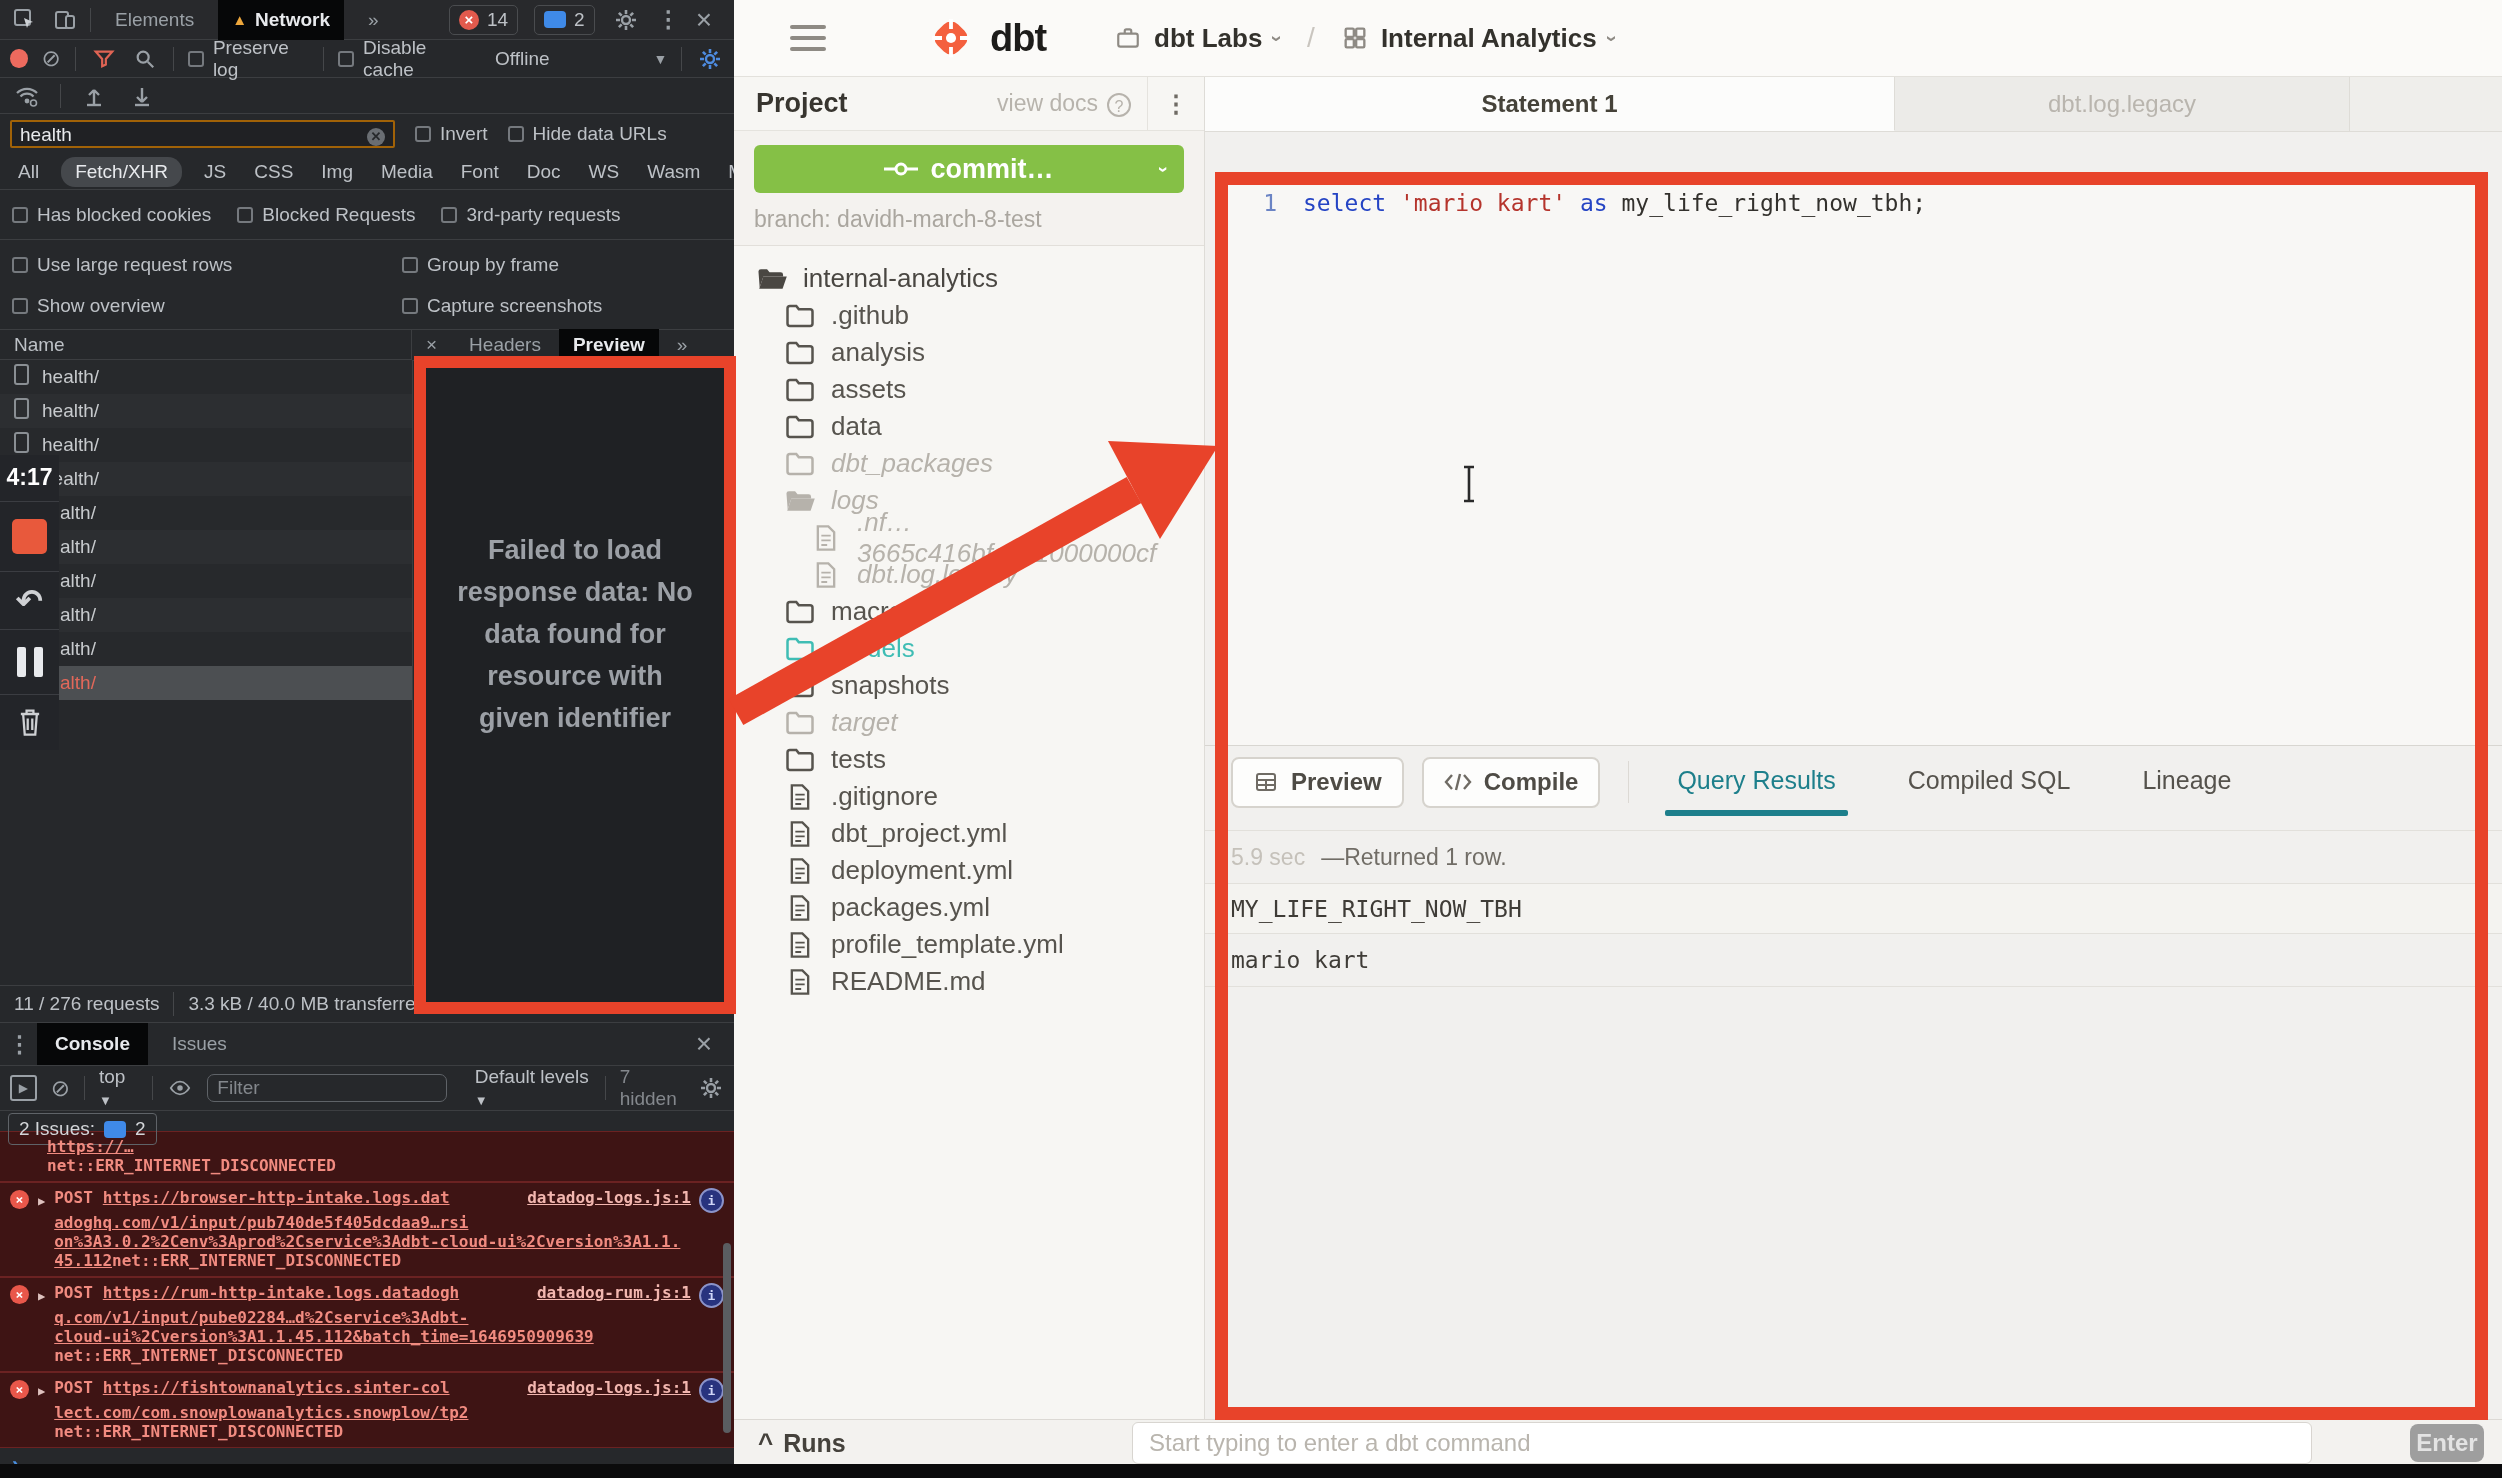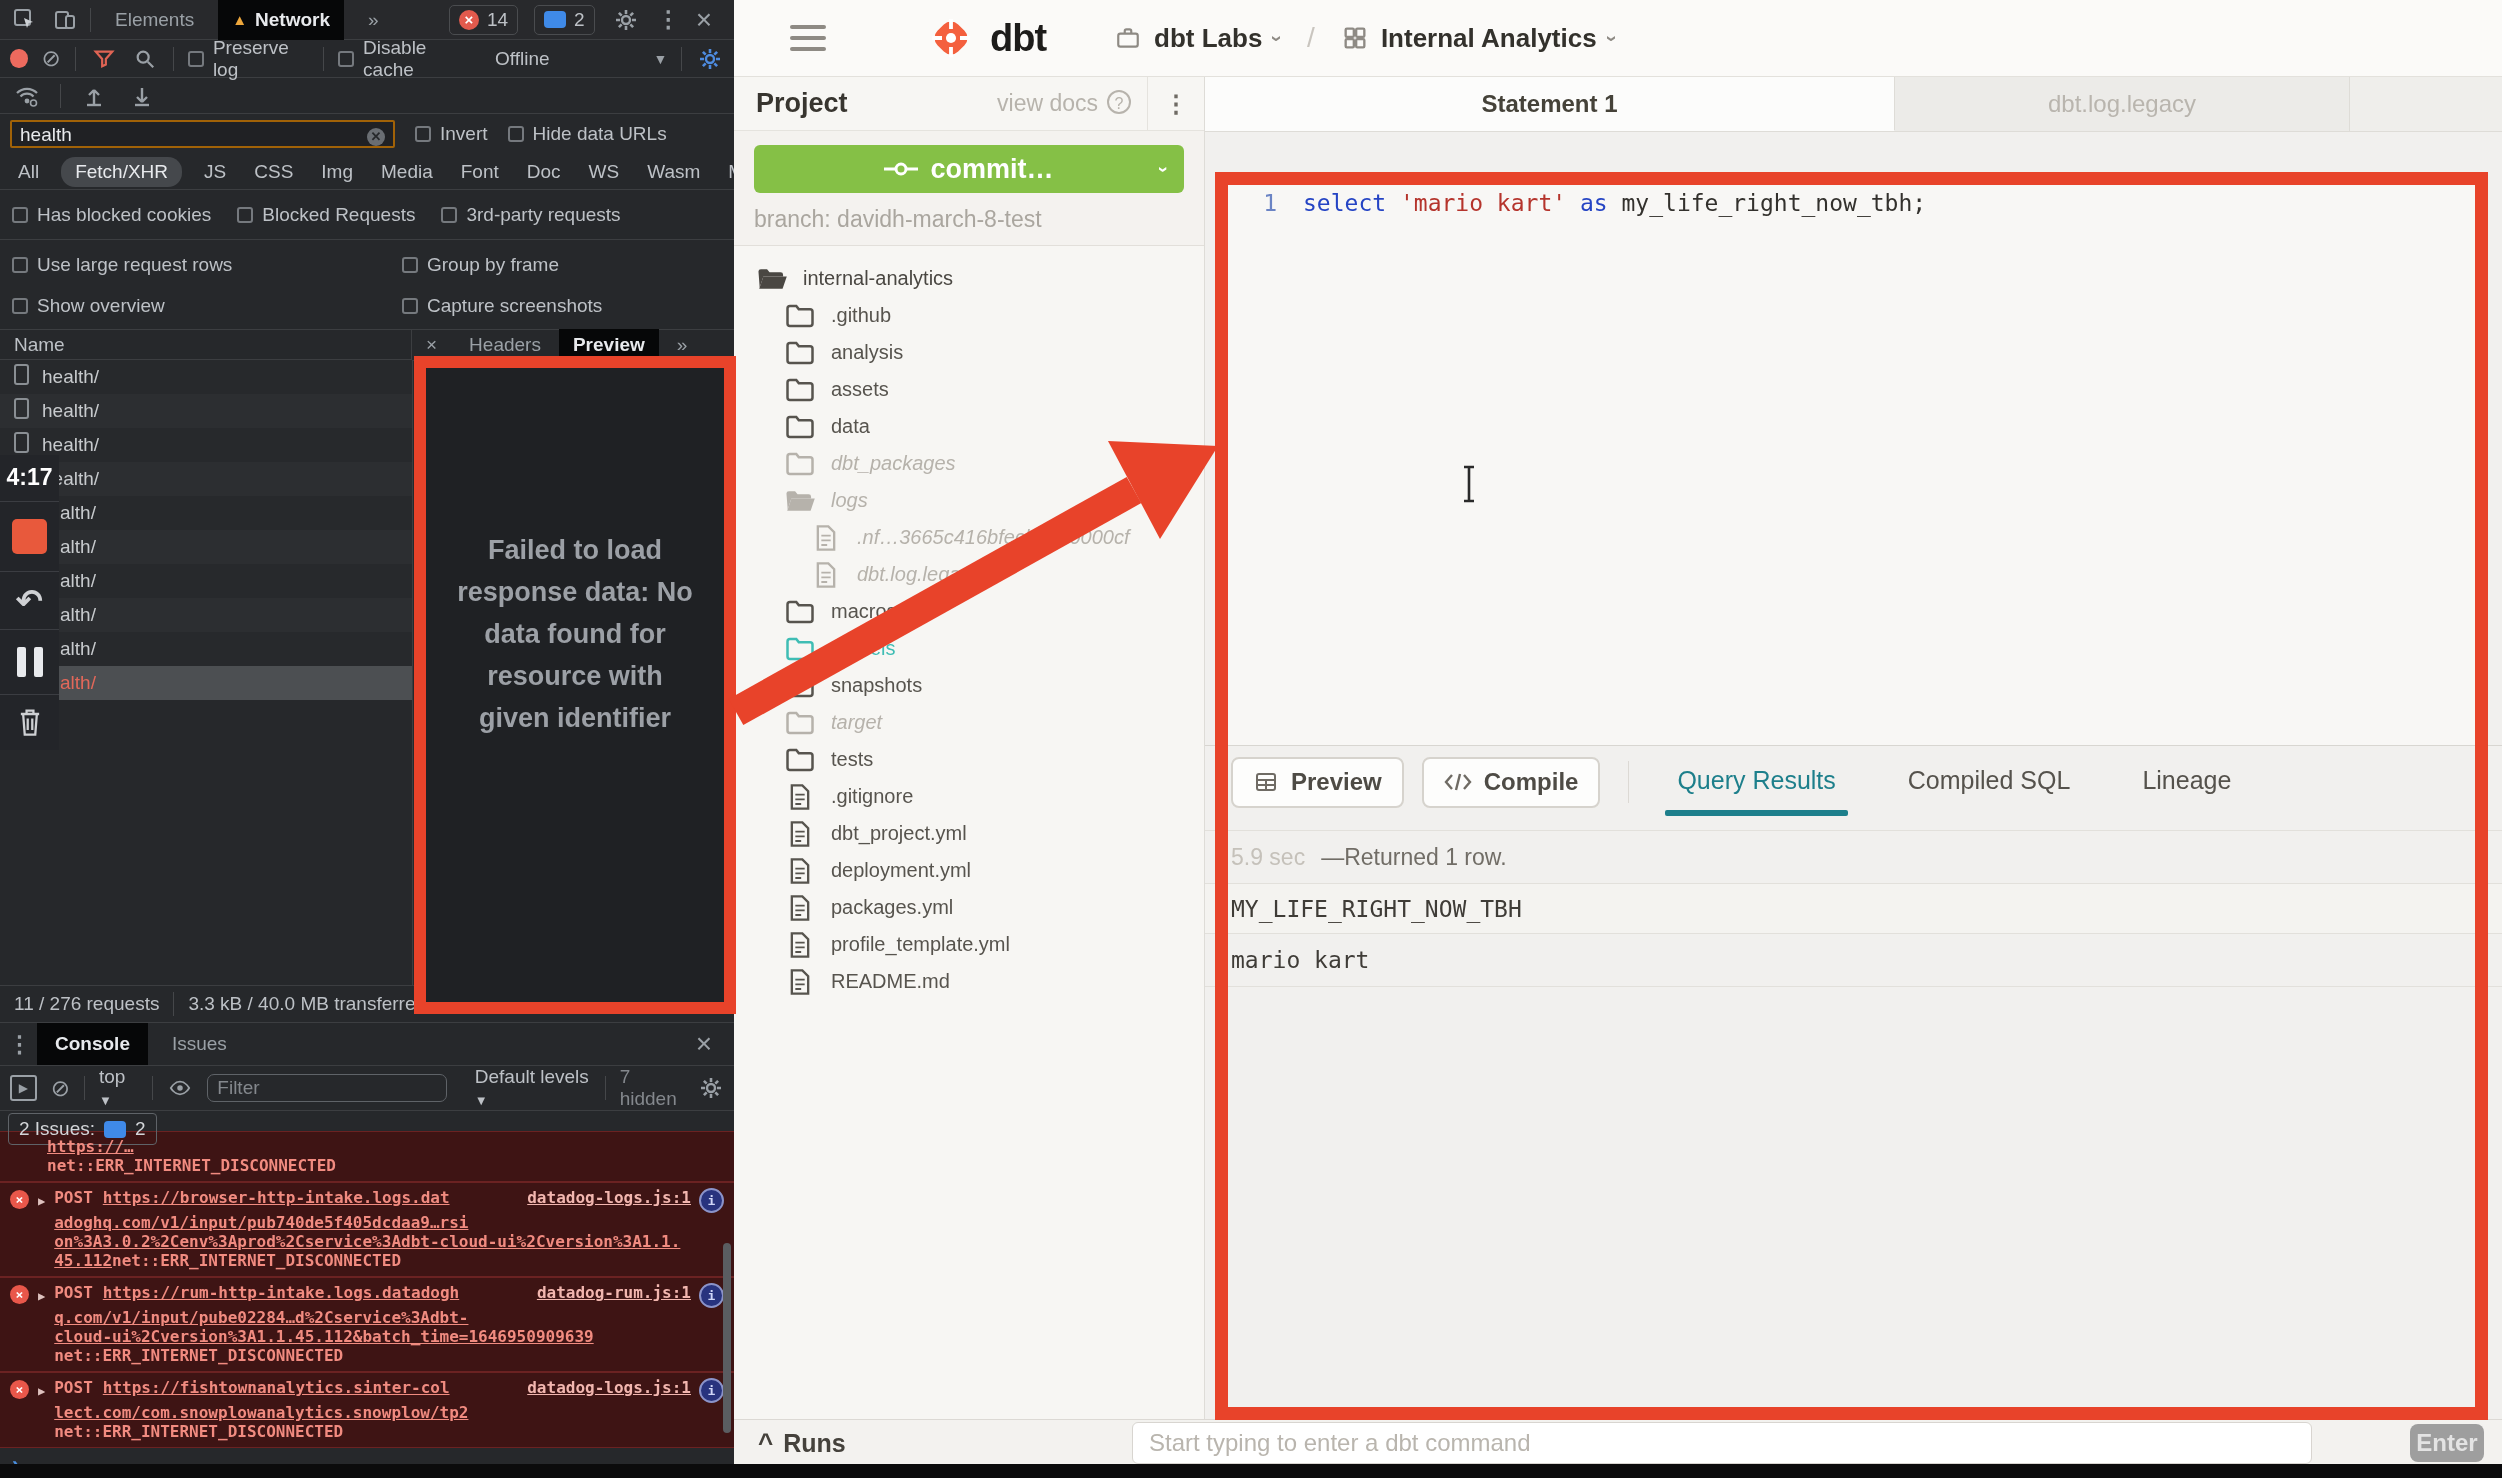--- a/index.html
+++ b/index.html
@@ -91,30 +91,30 @@
   .hamb i{height:4px;background:#8e8a84;border-radius:2px;}
   .brand{display:flex;align-items:center;gap:12px;margin-left:72px;}
   .brand-text{font-size:38px;font-weight:bold;color:#1d1c1a;letter-spacing:-1px;}
   .nav-item{display:flex;align-items:center;gap:12px;font-size:26px;font-weight:600;color:#33312c;}
   .nav-chev{color:#8e8a84;font-size:20px;transform:rotate(90deg);display:inline-block;font-weight:bold;}
   .nav-slash{color:#c9c5bf;font-size:28px;}
   
   #sidebar{position:absolute;left:0;top:77px;width:471px;bottom:58px;background:#f7f6f3;border-right:1px solid #dedcd7;box-sizing:border-box;}
   .sb-head{height:53px;border-bottom:1px solid #e5e3de;display:flex;align-items:center;padding:0 0 0 22px;}
   .sb-title{font-size:27px;font-weight:bold;color:#38352f;}
-  .sb-docs{margin-left:auto;display:flex;align-items:flex-start;gap:9px;color:#b7b3ac;font-size:23px;padding-right:16px;}
+  .sb-docs{margin-left:auto;display:flex;align-items:flex-end;gap:9px;color:#b7b3ac;font-size:23px;padding-right:16px;}
   .qmark{width:24px;height:24px;border:2px solid #b7b3ac;border-radius:50%;font-size:16px;line-height:24px;text-align:center;box-sizing:border-box;}
   .sb-kebab{border-left:1px solid #e5e3de;height:53px;display:flex;align-items:center;padding:0 16px;color:#6f6b64;font-size:24px;font-weight:bold;}
   .sb-commit{background:#f4f2ef;border-bottom:1px solid #e2dfda;padding:14px 20px 12px 20px;}
   .commit-btn{height:48px;background:#85c046;border-radius:6px;display:flex;align-items:center;justify-content:center;color:#fff;font-size:27px;font-weight:bold;position:relative;}
   .commit-btn .chev{position:absolute;right:18px;font-size:18px;transform:rotate(90deg);font-weight:bold;}
   .commit-ic{display:inline-flex;margin-right:12px;}
   .sb-branch{margin-top:13px;color:#aaa69f;font-size:23px;}
   #tree{padding-top:14px;}
-  .trow{height:37px;display:flex;align-items:center;gap:15px;font-size:20px;color:#57544e;}
+  .trow{height:37px;display:flex;align-items:center;gap:15px;font-size:26px;color:#57544e;}
   .trow.d0{padding-left:22px;}
   .trow.d1{padding-left:50px;}
   .trow.d2{padding-left:76px;}
   .trow.muted{color:#b6b2ab;font-style:italic;}
   .trow.accent{color:#3fbdb4;}
   .trow.root{color:#4a4742;}
   .ticon{display:inline-flex;width:32px;justify-content:center;flex:0 0 auto;}
   
   #main{position:absolute;left:471px;top:77px;right:0;bottom:58px;}
   .ed-tabbar{height:54px;background:#efeeeb;border-bottom:1px solid #dedcd7;display:flex;}

